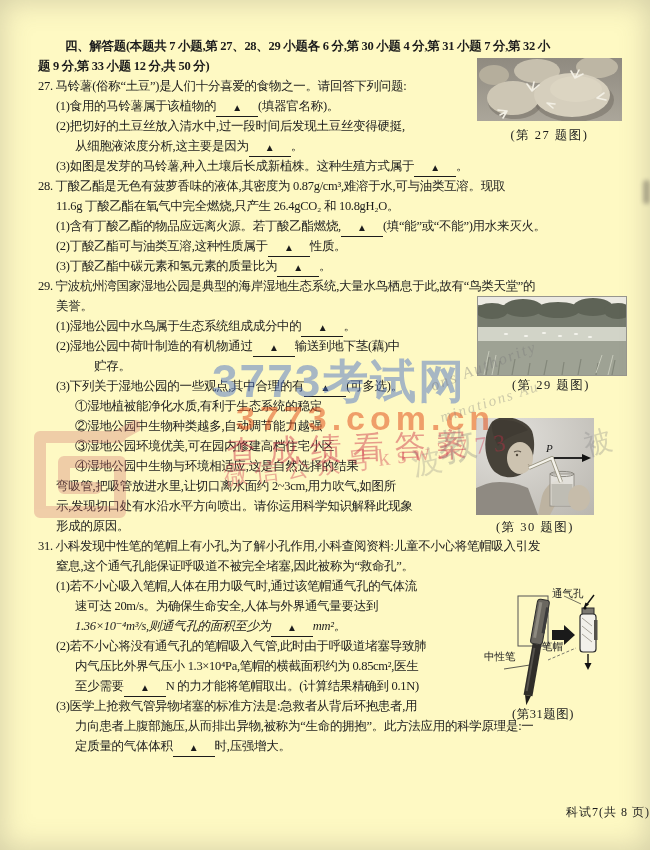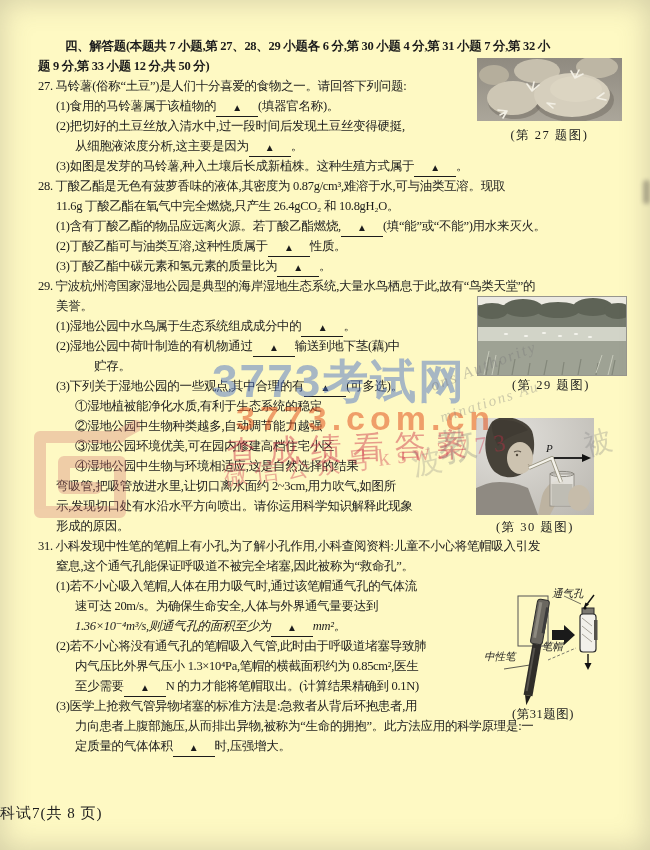--- a/index.html
+++ b/index.html
@@ -24,21 +24,21 @@
   .wm-orange{left:236px;top:399px;font-size:34px;font-weight:bold;font-family:"Liberation Sans","DejaVu Sans",sans-serif;color:rgba(226,84,31,.55);letter-spacing:5px;}
   .wm-red1{left:226px;top:432px;font-size:31px;color:rgba(204,45,70,.46);letter-spacing:11px;transform:rotate(-2deg);transform-origin:left top;}
   .wm-red2{left:222px;top:461px;font-size:24px;color:rgba(204,45,70,.38);letter-spacing:7px;transform:rotate(-7deg);transform-origin:left top;}
   .wm-en1{left:428px;top:378px;font-size:16px;font-style:italic;color:rgba(125,125,125,.42);transform:rotate(-21deg);transform-origin:left top;letter-spacing:2px;}
   .wm-en2{left:438px;top:410px;font-size:15px;font-style:italic;color:rgba(125,125,125,.38);transform:rotate(-18deg);transform-origin:left top;letter-spacing:2px;}
   .wm-cn1{left:438px;top:420px;font-size:38px;color:rgba(130,130,130,.34);transform:rotate(-12deg);}
   .wm-cn2{left:412px;top:442px;font-size:30px;color:rgba(130,130,130,.28);transform:rotate(-12deg);}
   .wm-cn3{left:584px;top:424px;font-size:28px;color:rgba(130,130,130,.32);transform:rotate(-15deg);}
   .wm-logo{left:24px;top:420px;width:116px;height:102px;}
 
-  .footer{position:absolute;left:0;right:0;top:804px;text-align:left;font-size:15px;letter-spacing:1px;z-index:3;}
+  .footer{position:absolute;left:0;right:0;top:804px;text-align:right;font-size:12px;letter-spacing:1px;z-index:3;}
   .smudge{position:absolute;right:0;top:180px;width:7px;height:24px;background:#5c5750;opacity:.45;border-radius:4px;filter:blur(2px);z-index:4;}
 </style>
 </head>
 <body>
 
 <div id="paper">
 
   <div class="tlines">
       <div class="tline" style="padding-left: 27px; font-weight: bold;">四、解答题(本题共 7 小题,第 27、28、29 小题各 6 分,第 30 小题 4 分,第 31 小题 7 分,第 32 小</div>
       <div class="tline" style="padding-left: 0px; font-weight: bold;">题 9 分,第 33 小题 12 分,共 50 分)</div>
@@ -162,21 +162,21 @@
       <path d="M53,50 L76,40 L85,64" stroke="#f4f2ea" stroke-width="2.4" fill="none" stroke-linejoin="round"></path>
       <text x="70" y="34" font-size="11" font-style="italic" fill="#1d1d1d">P</text>
       <g>
         <line x1="78" y1="40" x2="107" y2="40" stroke="#121212" stroke-width="1.8"></line>
         <polygon points="106,36 115,40 106,44" fill="#121212"></polygon>
       </g>
     </svg>
   </div>
   <div class="figcap" style="left:474px;top:519px;width:122px;">(第 30 题图)</div>
 
-  <div class="fig" style="left:482px;top:590px;width:158px;height:122px;font-style:italic;">
+  <div class="fig" style="left:482px;top:590px;width:158px;height:122px;">
     <svg width="158" height="122" viewBox="0 0 158 122">
       <rect x="36" y="6" width="30" height="50" fill="none" stroke="#555" stroke-width="1"></rect>
       <g transform="rotate(10 53 60)">
         <rect x="47" y="9" width="12" height="45" rx="3" fill="#6a675f" stroke="#2c2c2c" stroke-width="1"></rect>
         <rect x="56.5" y="16" width="3" height="26" fill="#3c3c3c"></rect>
         <rect x="49" y="12" width="3" height="36" fill="#8d8a80"></rect>
         <rect x="49.5" y="54" width="9" height="52" fill="#2f2d29"></rect>
         <rect x="51" y="58" width="2" height="44" fill="#55524c"></rect>
         <polygon points="51,106 57,106 54,116" fill="#1f1d1a"></polygon>
       </g>

